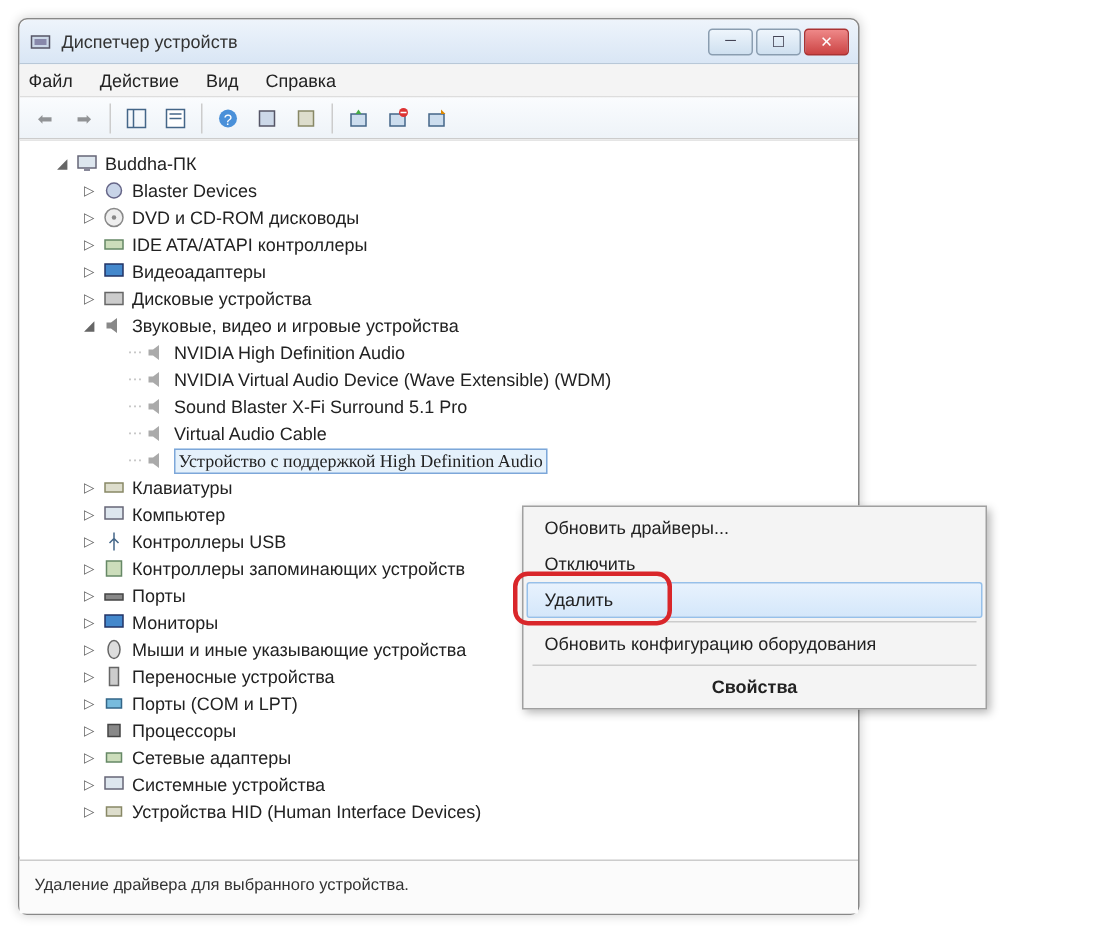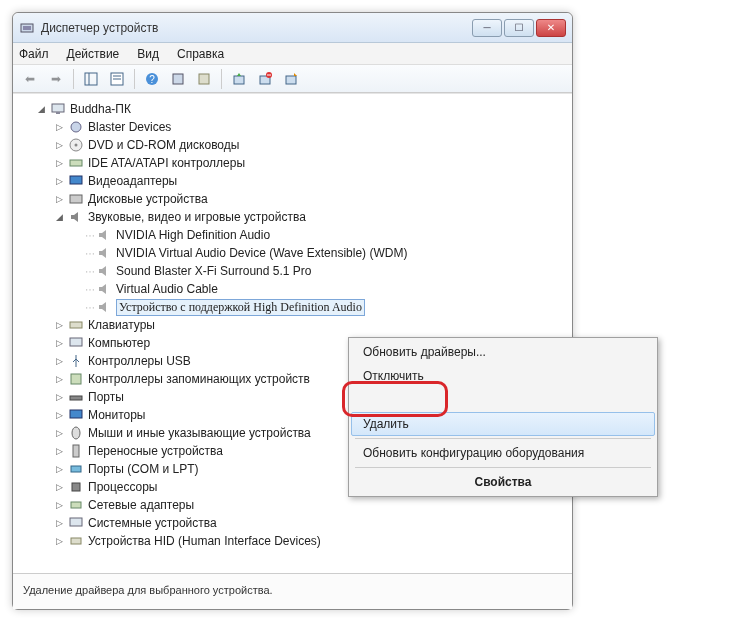--- a/index.html
+++ b/index.html
@@ -68,21 +68,21 @@
 .ctxmenu {
   position: absolute; left: 348px; top: 337px; width: 310px;
   background: #f4f4f4; border: 1px solid #a0a0a0;
   box-shadow: 2px 2px 6px rgba(0,0,0,0.3); font-size: 12px; padding: 2px;
 }
 .ctxitem { padding: 5px 12px; color: #222; }
 .ctxitem.bold { font-weight: bold; text-align: center; }
 .ctxsep { height: 1px; background: #ccc; margin: 2px 4px; }
 .ctxitem.hover {
   background: linear-gradient(#e8f2fd, #d4e7fa);
-  border: 1px solid #96c0ea; border-radius: 2px; padding: 4px 11px; margin-top: 24px;
+  border: 1px solid #96c0ea; border-radius: 2px; padding: 4px 11px;
 }
 .ctx-highlight {
   position: absolute; border: 3px solid #d9262a; border-radius: 10px;
   left: 342px; top: 381px; width: 106px; height: 36px; pointer-events: none;
 }
 
 .statusbar {
   position: absolute; bottom: 0; left: 0; right: 0; height: 36px;
   border-top: 1px solid #ccc; background: #fbfbfb; padding: 10px 10px 0;
   font-size: 11px; color: #333;

